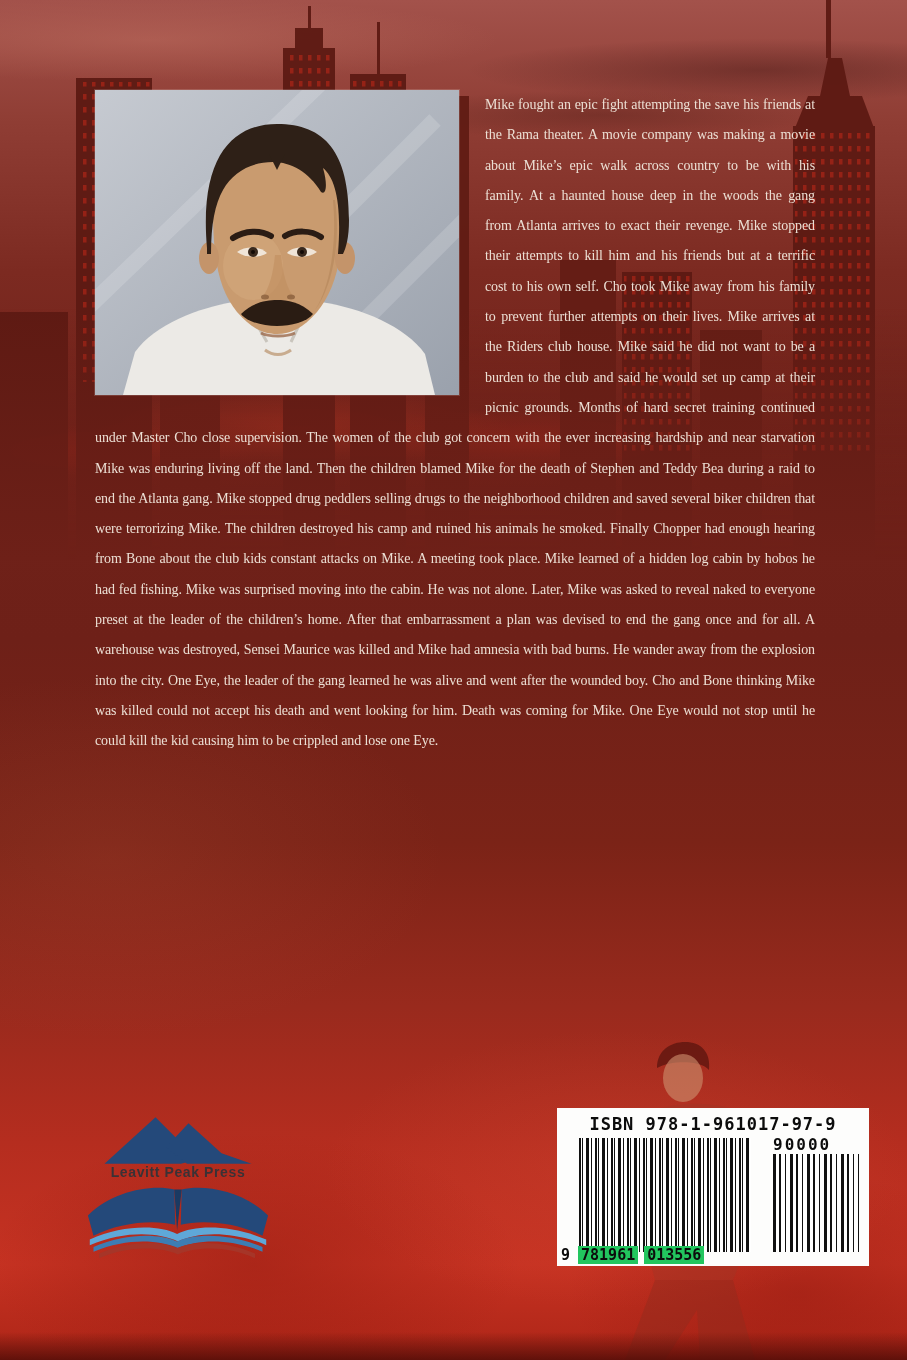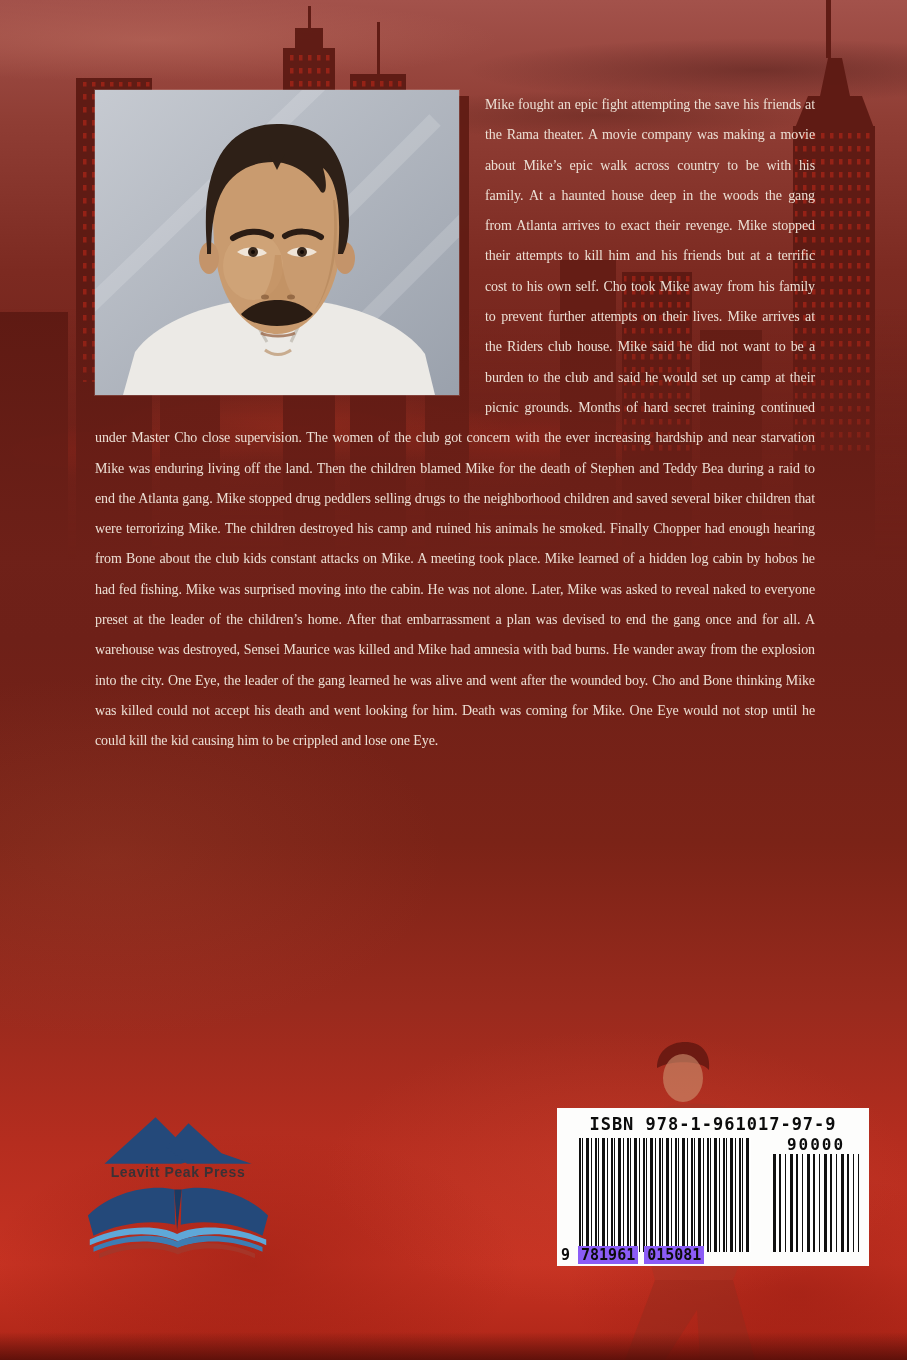--- a/index.html
+++ b/index.html
@@ -40,37 +40,37 @@
     font-weight:700; font-size:14px; letter-spacing:.6px;
     color:#3a3236; margin:-2px 0 2px 0;
   }
   .barcode{
     position:absolute; left:557px; top:1108px; width:312px; height:158px;
     background:#fdfdfc; z-index:5;
     font-family:"DejaVu Sans Mono","Liberation Mono",monospace; color:#0c0c0c;
   }
   .isbn-line{position:absolute;top:6px;left:0;right:0;text-align:center;
     font-size:17px;font-weight:700;letter-spacing:1px;}
-  .price-code{position:absolute;top:27px;right:10px;width:86px;text-align:center;
+  .price-code{position:absolute;top:27px;right:10px;width:86px;text-align:left;
     font-size:16px;font-weight:700;letter-spacing:2px;}
   .bars-main{
     position:absolute;left:22px;top:30px;width:172px;height:114px;
     background:repeating-linear-gradient(90deg,
       #111 0 2px,#fff 2px 3px,#111 3px 4px,#fff 4px 7px,
       #111 7px 10px,#fff 10px 12px,#111 12px 13px,#fff 13px 16px);
   }
   .bars-supplement{
     position:absolute;right:10px;top:46px;width:86px;height:98px;
     background:repeating-linear-gradient(90deg,
       #111 0 3px,#fff 3px 6px,#111 6px 8px,#fff 8px 12px,#111 12px 13px,#fff 13px 17px);
   }
   .digits-row{position:absolute;left:4px;bottom:2px;font-size:15px;font-weight:700;}
   .digits-row span{display:inline-block;}
   .digit-lead{margin-right:8px;}
-  .digit-group{background:#8b5cf6;padding:0 3px;margin-right:6px;}
+  .digit-group{background:#22c55e;padding:0 3px;margin-right:6px;}
   .bottom-shade{
     position:absolute;left:0;bottom:0;width:907px;height:28px;z-index:6;
     background:linear-gradient(180deg,rgba(70,10,6,0) 0%,rgba(70,10,6,.75) 100%);
   }
 </style>
 </head>
 <body>
 
 <div class="cover">
 
@@ -179,18 +179,18 @@
       <path d="M20,77 C52,63 86,63 104,71 C122,63 156,63 188,77 L188,82 C156,68 124,70 105,78 C86,70 54,68 20,82 Z" fill="#a63528"></path>
     </svg>
   </div>
 
   <div class="barcode">
     <div class="isbn-line">ISBN 978-1-961017-97-9</div>
     <div class="price-code">90000</div>
     <div class="bars-main"></div>
     <div class="bars-supplement"></div>
     <div class="digits-row">
-      <span class="digit-lead">9</span><span class="digit-group">781961</span><span class="digit-group">015081</span>
+      <span class="digit-lead">9</span><span class="digit-group">781961</span><span class="digit-group">013556</span>
     </div>
   </div>
 
   <div class="bottom-shade"></div>
 </div>
 
 </body></html>

